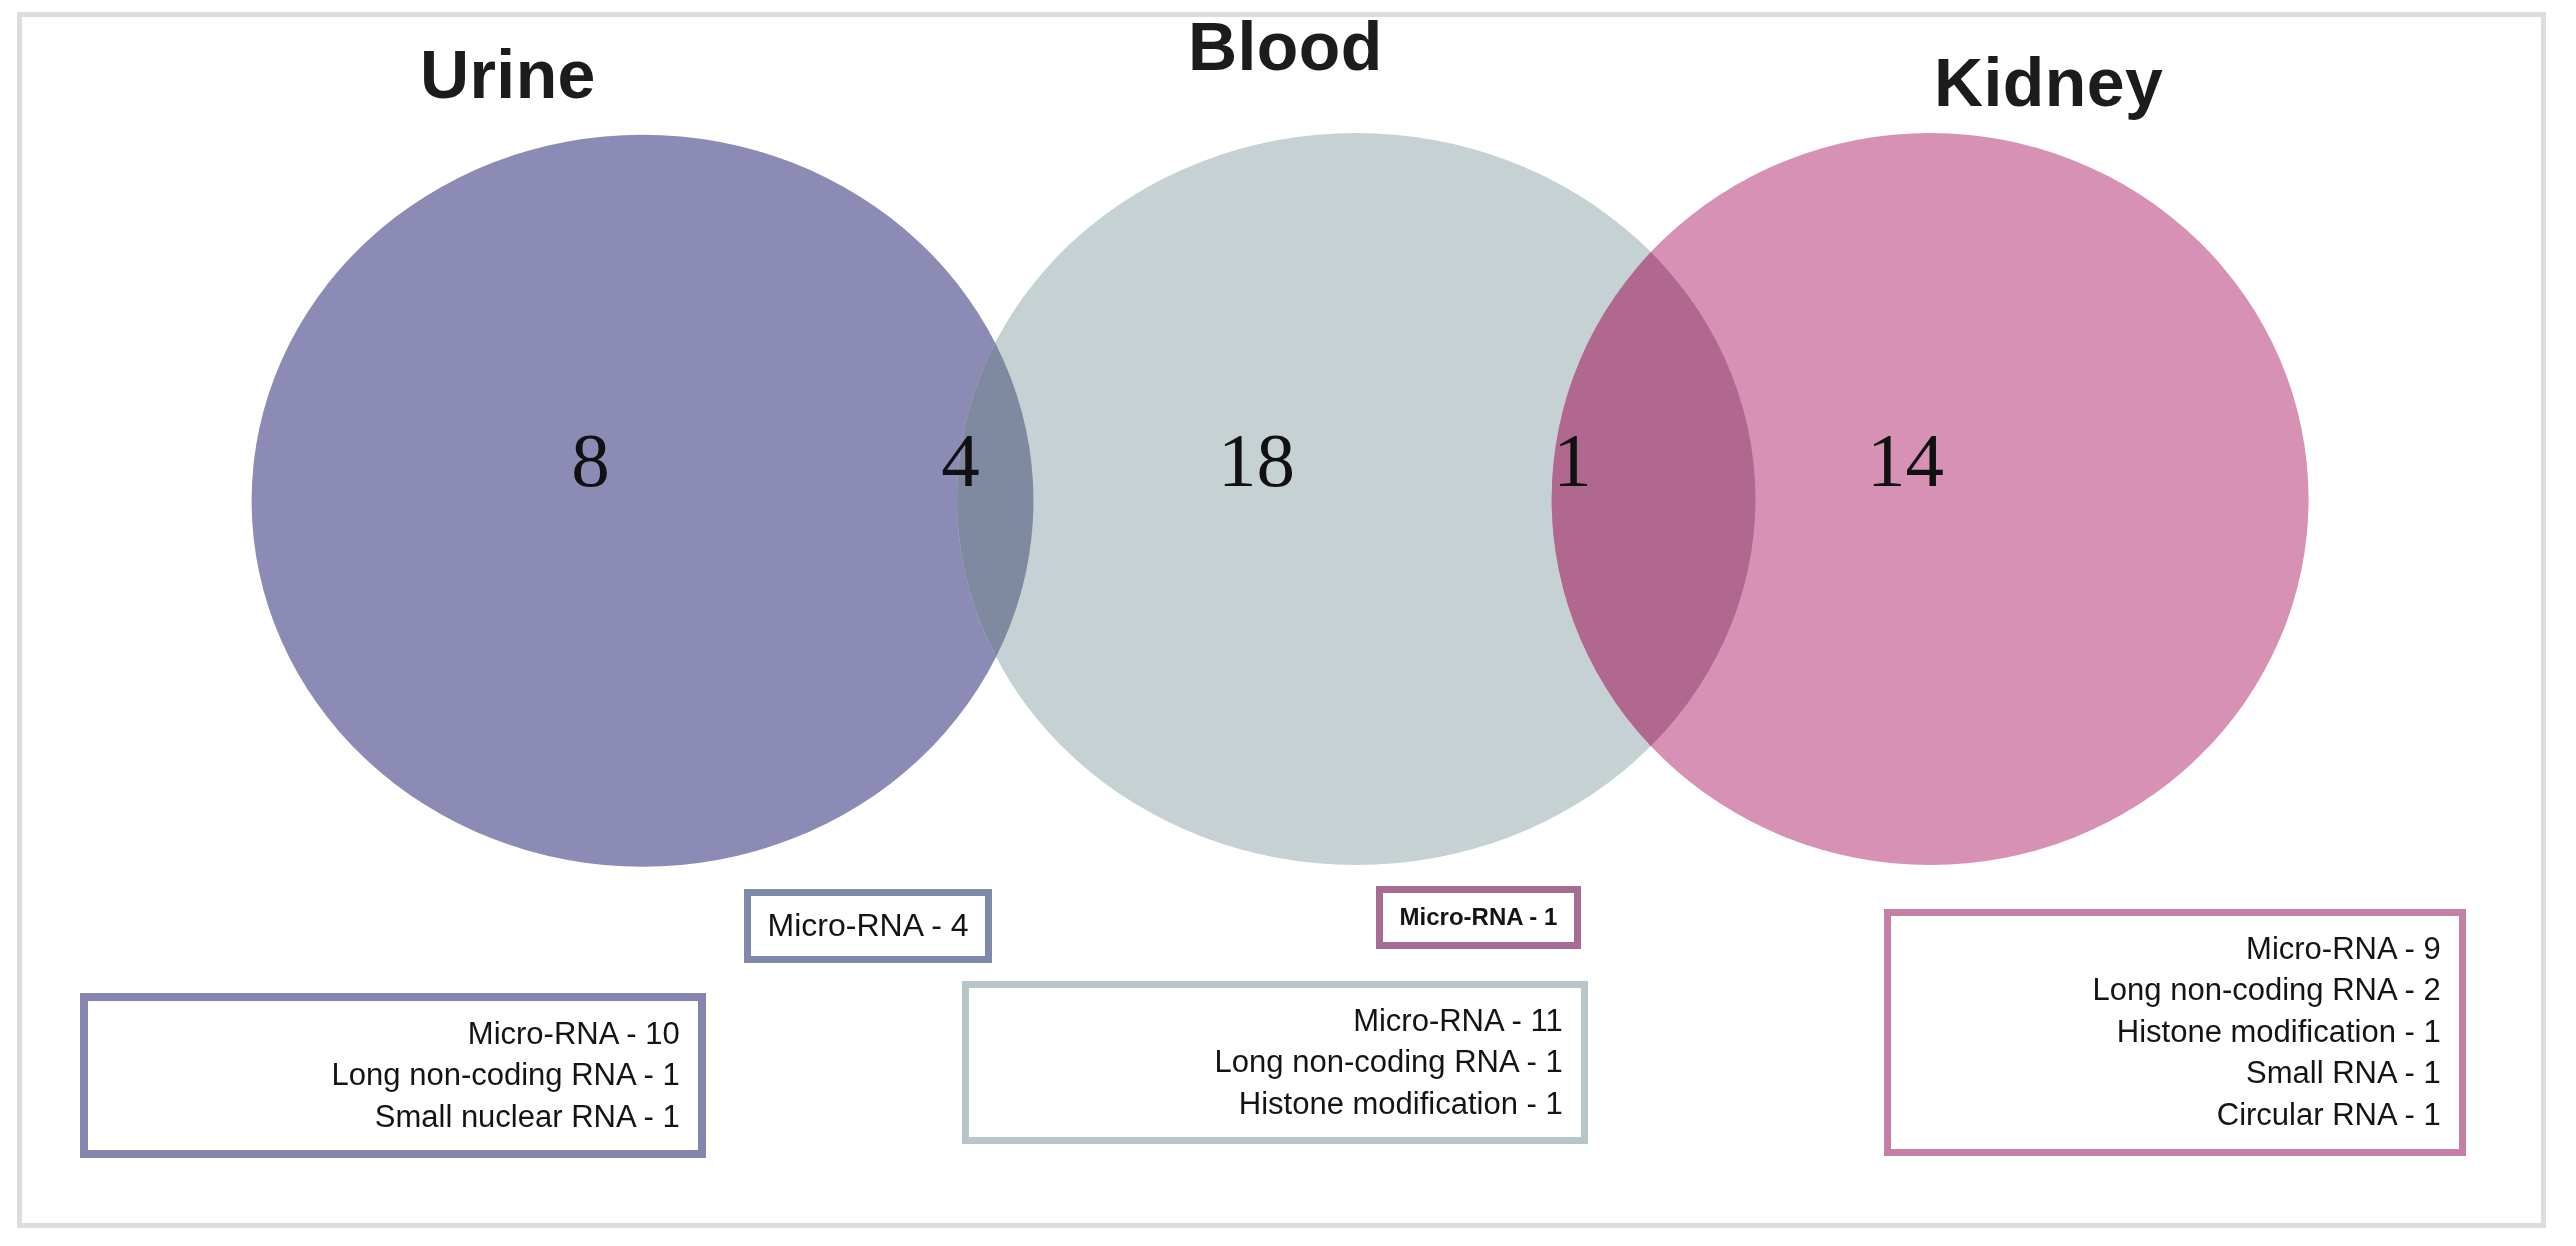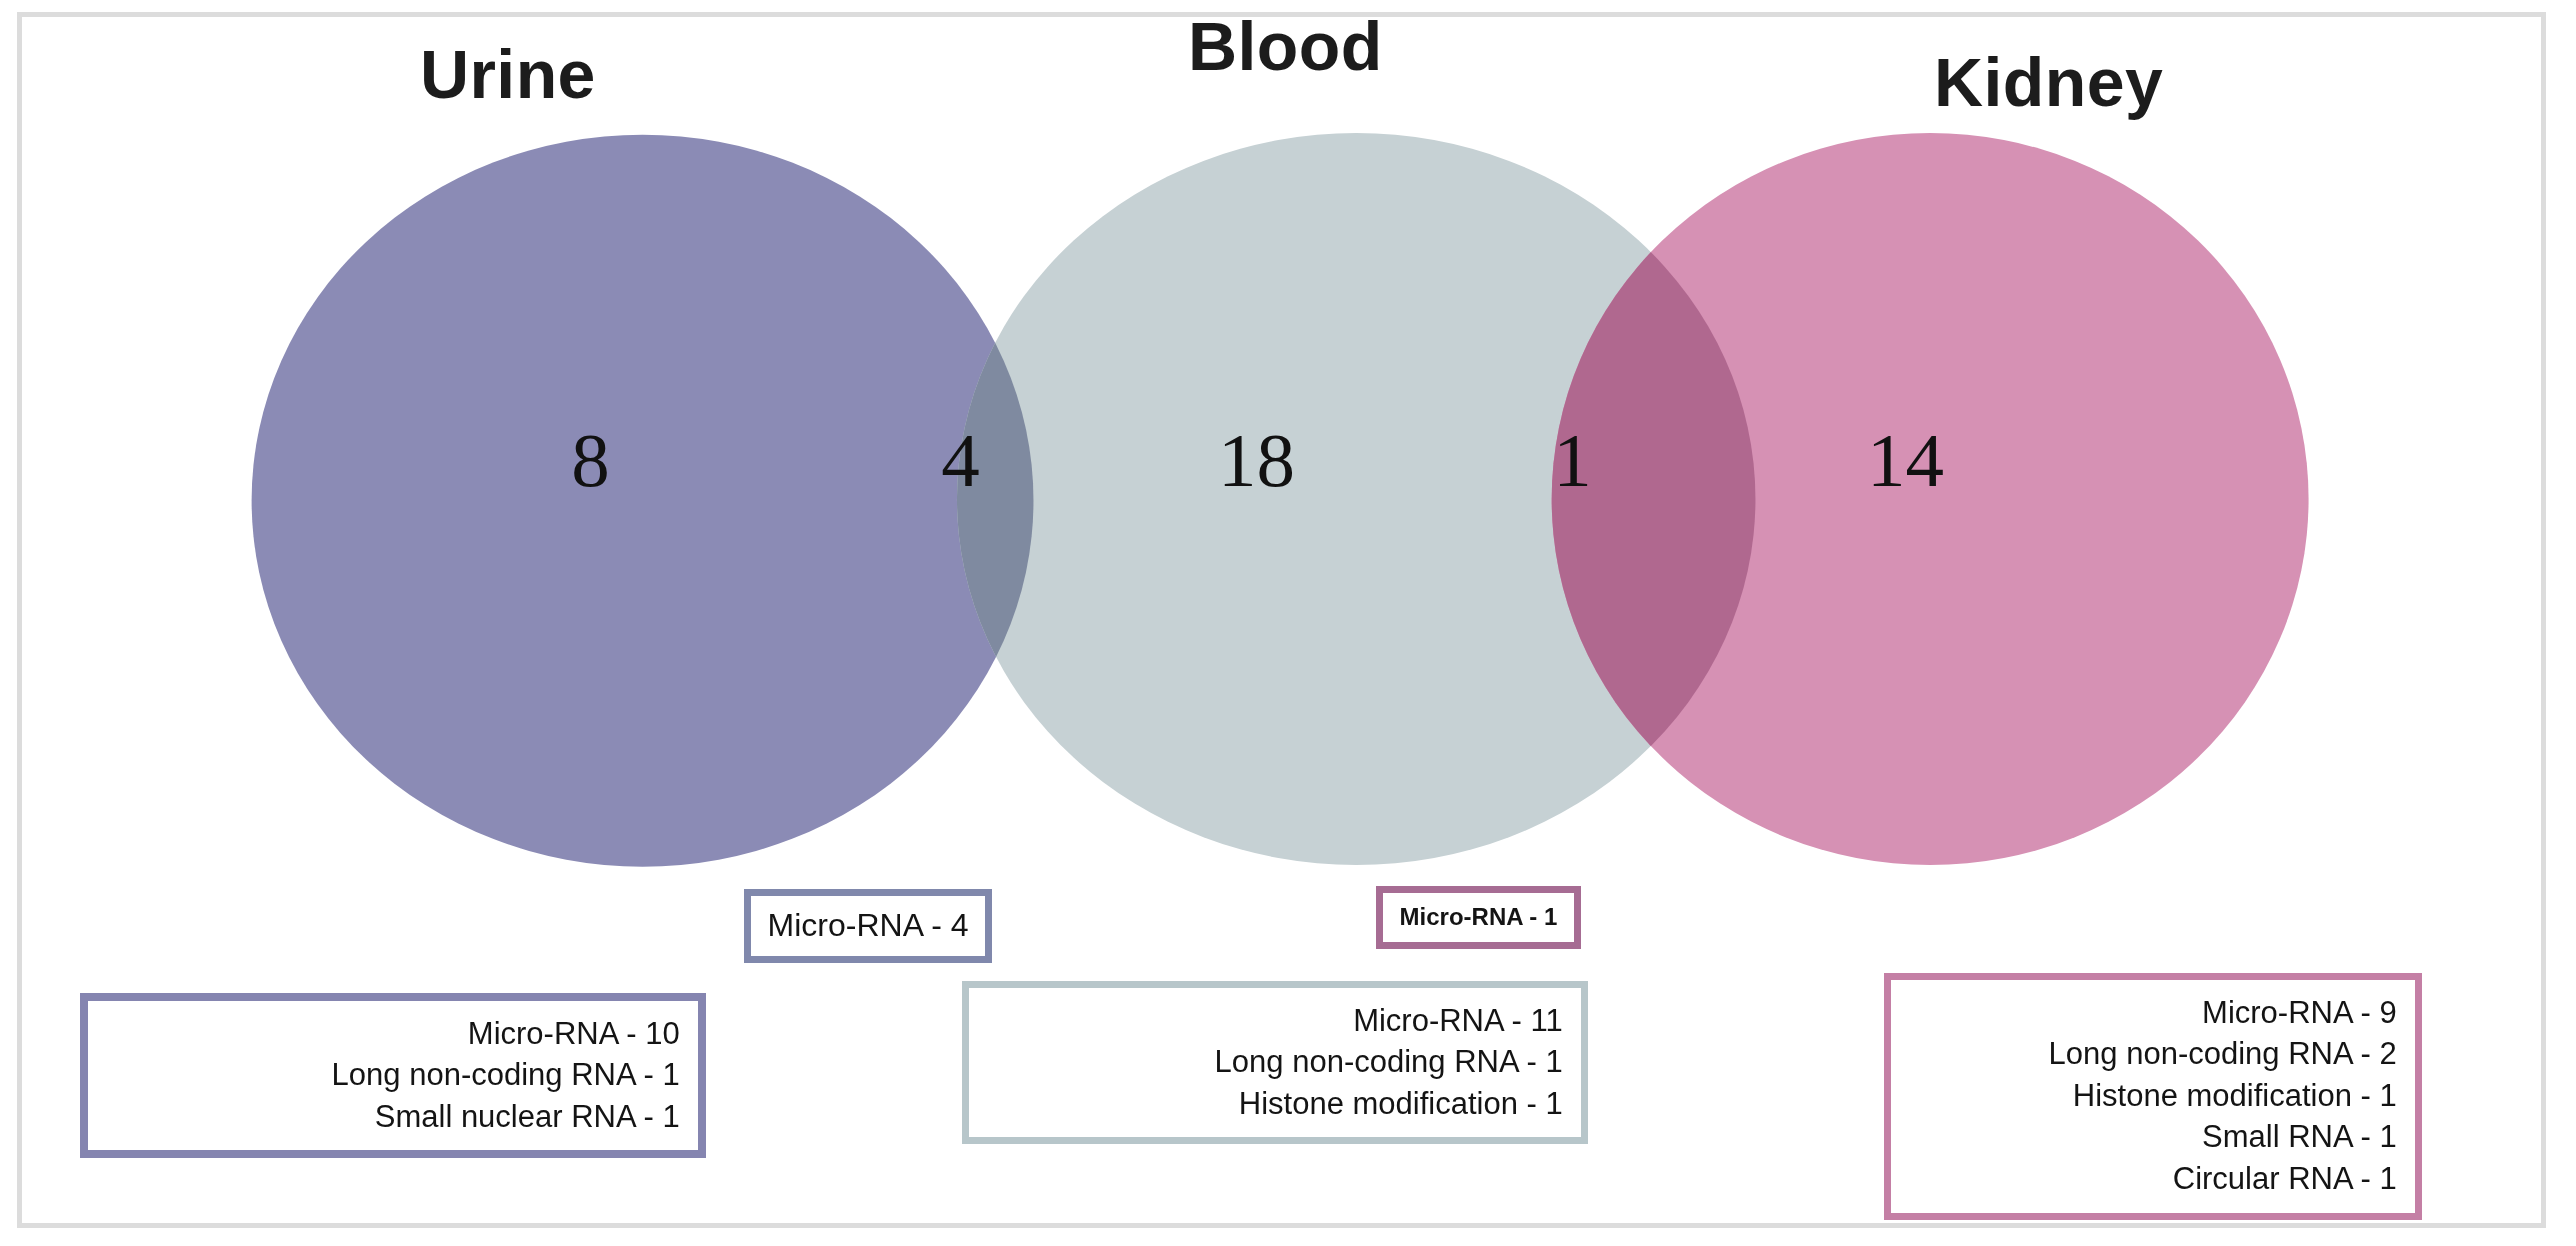--- a/index.html
+++ b/index.html
@@ -108,22 +108,22 @@
     left: 80px;   top: 993px;
     width: 626px;
     border: 8.3px solid #8585b0;
   }
   #box-blood {
     left: 962px; top: 981px;
     width: 626px;
     border: 7.5px solid #b7c6ca;
   }
   #box-kidney {
-    left: 1884px; top: 973px;
-    width: 538px;
+    left: 1884px; top: 909px;
+    width: 582px;
     border: 7.5px solid #c47fa5;
   }
 </style>
 </head>
 <body>
 
 <div id="figure">
 
   <div id="frame" style="border-color: rgb(220, 220, 220);"></div>
 

